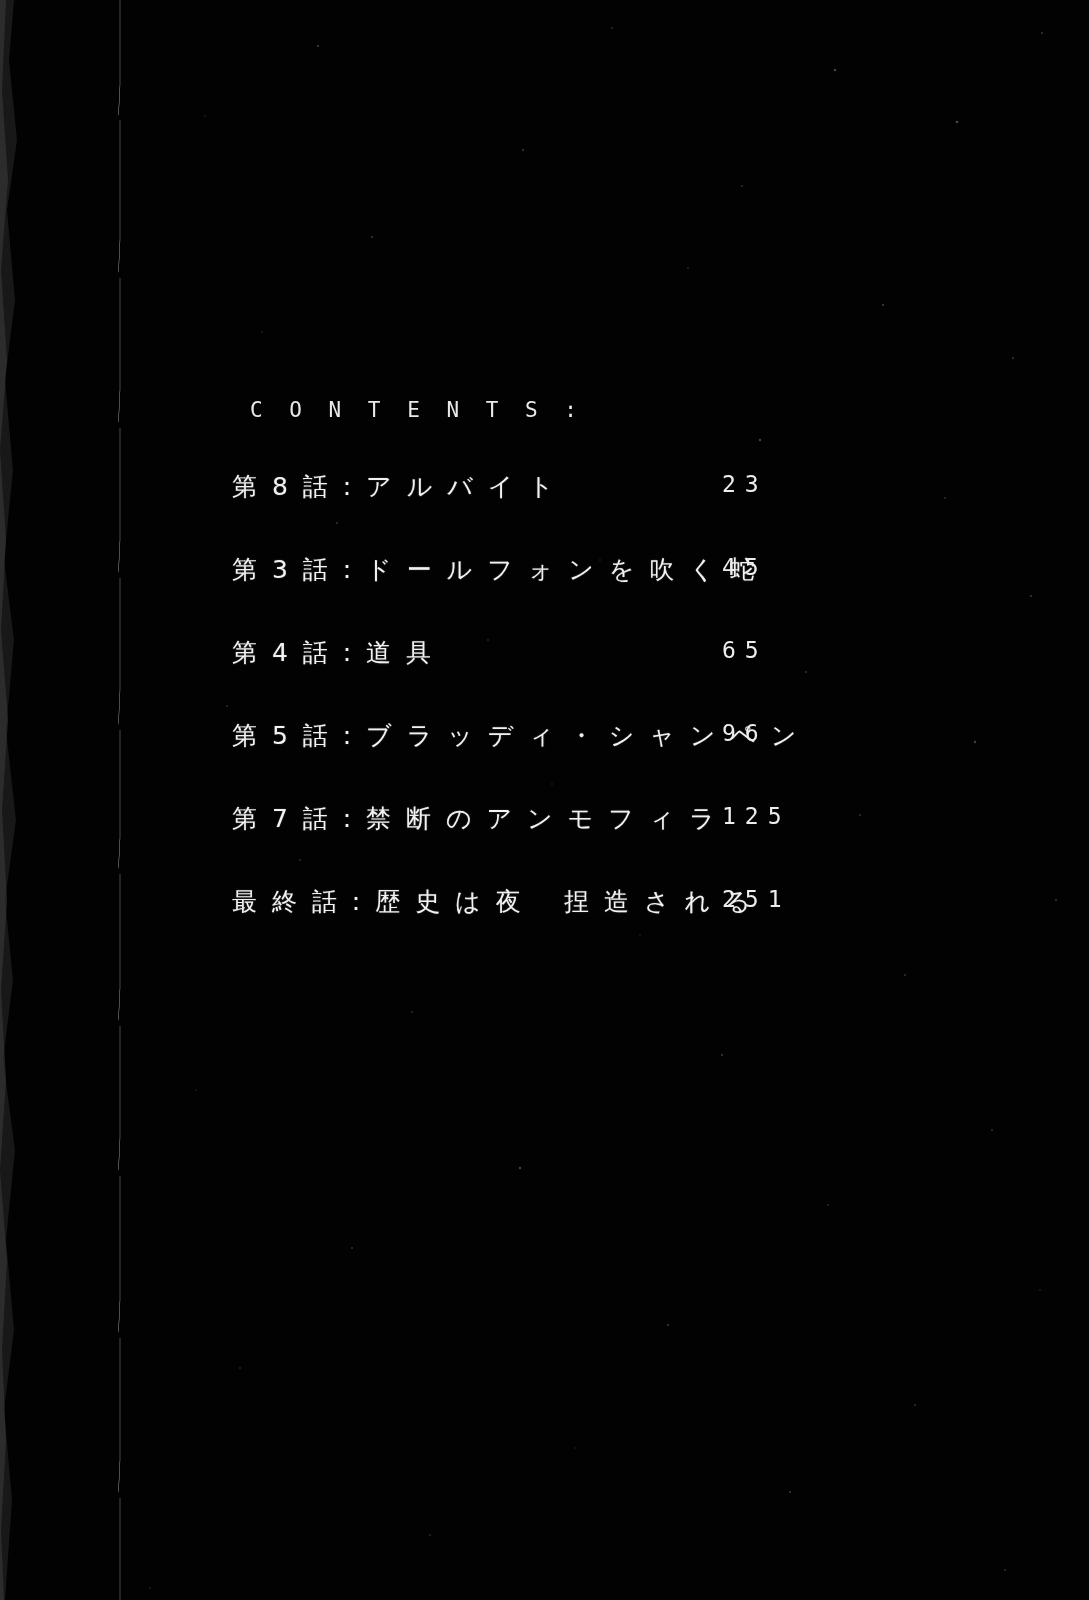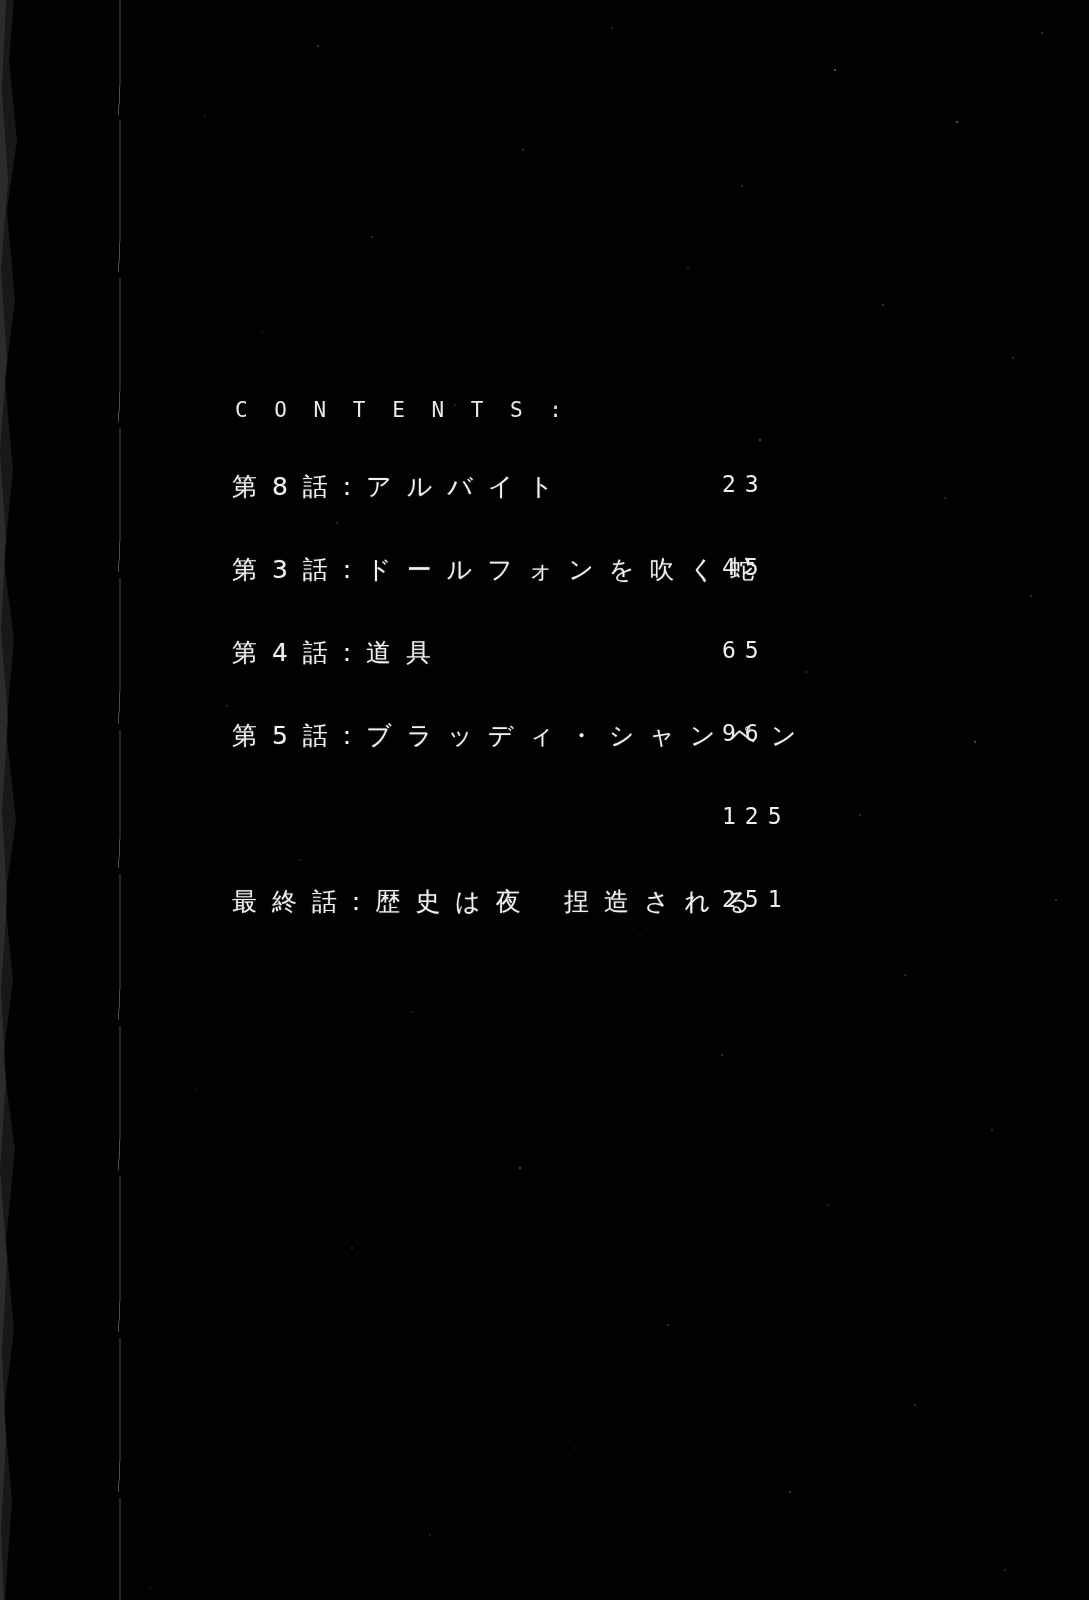--- a/index.html
+++ b/index.html
@@ -47,21 +47,21 @@
     left: 232px;
     top: 398px;
     width: 640px;
   }
 
   .contents-heading {
     color: #e9e9e9;
     font-size: 21px;
     letter-spacing: 7px;
     font-family: "DejaVu Sans Mono", monospace;
-    margin: 0 0 48px 3px;
+    margin: 0 0 48px 18px;
     white-space: pre;
   }
 
   .toc-row {
     position: relative;
     height: 83px;
     white-space: nowrap;
   }
   .toc-title {
     position: absolute;
@@ -176,20 +176,21 @@
     </div>
     <div class="toc-row">
       <span class="toc-title">第 4 話 : 道 具</span>
       <span class="toc-page">65</span>
     </div>
     <div class="toc-row">
       <span class="toc-title">第 5 話 : ブ ラ ッ デ ィ ・ シ ャ ン ペ ン</span>
       <span class="toc-page">96</span>
     </div>
     <div class="toc-row">
+      <span class="toc-title">第 7 話 : 禁 断 の ア ン モ フ ィ ラ</span>
       <span class="toc-page">125</span>
     </div>
     <div class="toc-row">
       <span class="toc-title">最 終 話 : 歴 史 は 夜 　捏 造 さ れ る</span>
       <span class="toc-page">251</span>
     </div>
   </div>
 
 </div>
 

